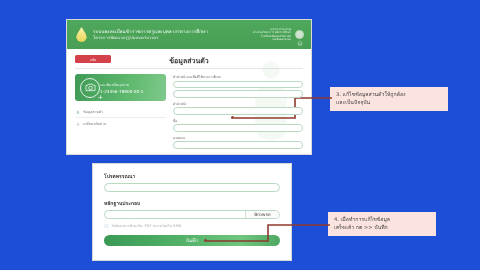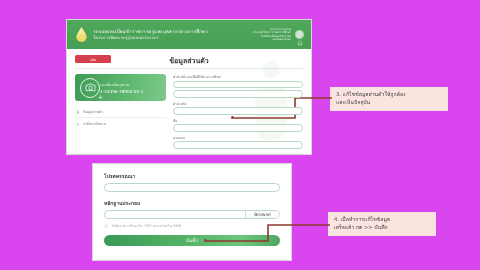--- a/index.html
+++ b/index.html
@@ -2,21 +2,21 @@
 <html><head>
 <meta charset="utf-8">
 <style>
   * { box-sizing: border-box; margin: 0; padding: 0; }
   html, body {
     width: 480px; height: 270px;
     background: #ffffff;
     font-family: "DejaVu Sans", "Liberation Sans", sans-serif;
     overflow: hidden;
   }
-  #root { position: relative; width: 480px; height: 270px; background:#d946ef; }
+  #root { position: relative; width: 480px; height: 270px; background:#1d4ed8; }
 
   
   .panel-top {
     position: absolute; left: 66px; top: 19px;
     width: 246px; height: 136px;
     background: #fff;
     border: 1px solid #d9d9d9;
     overflow: hidden;
   }
   .app-header {

